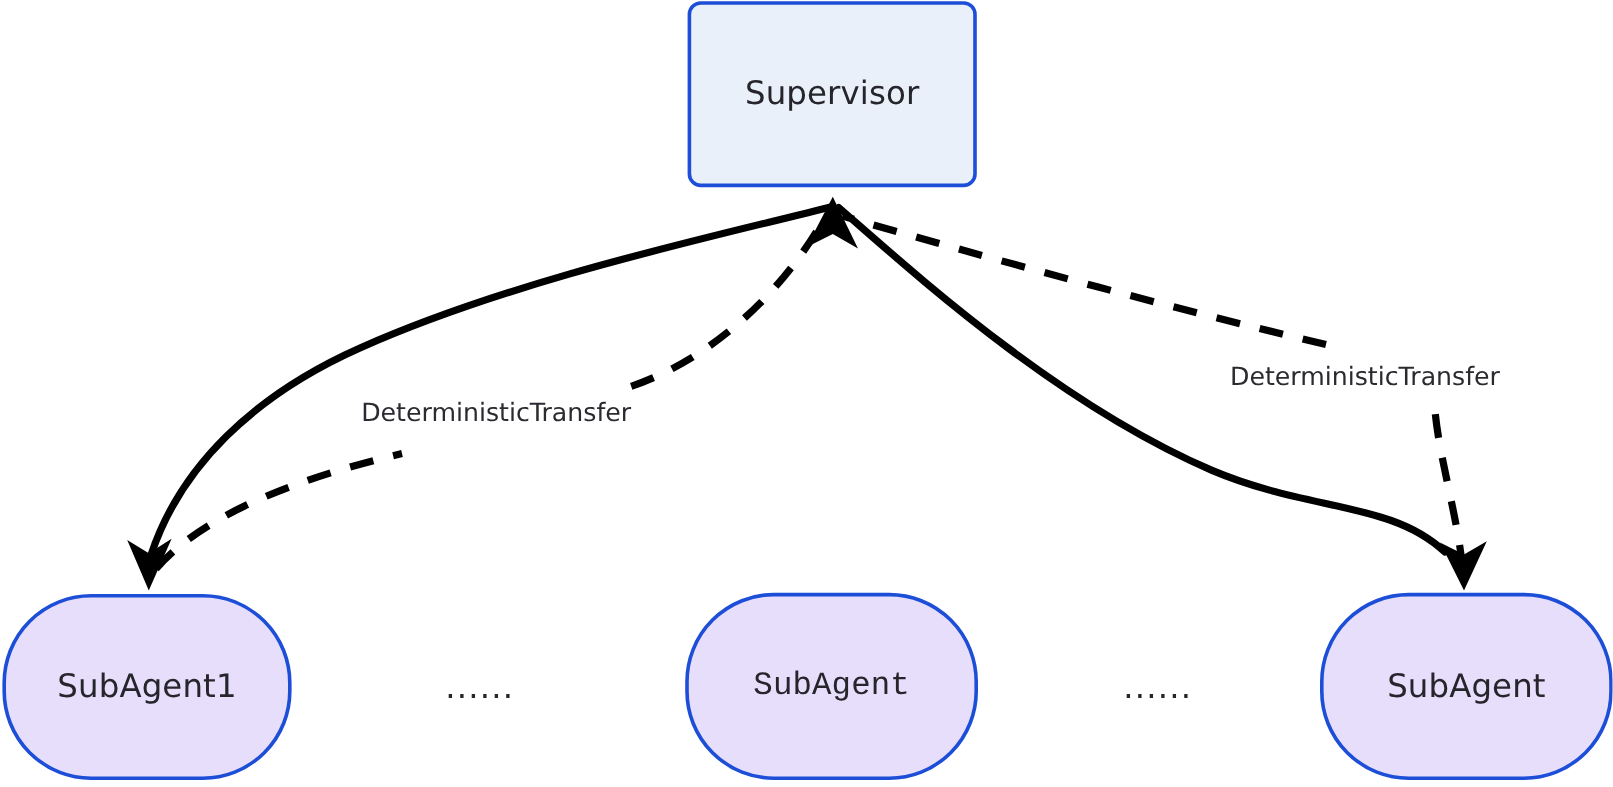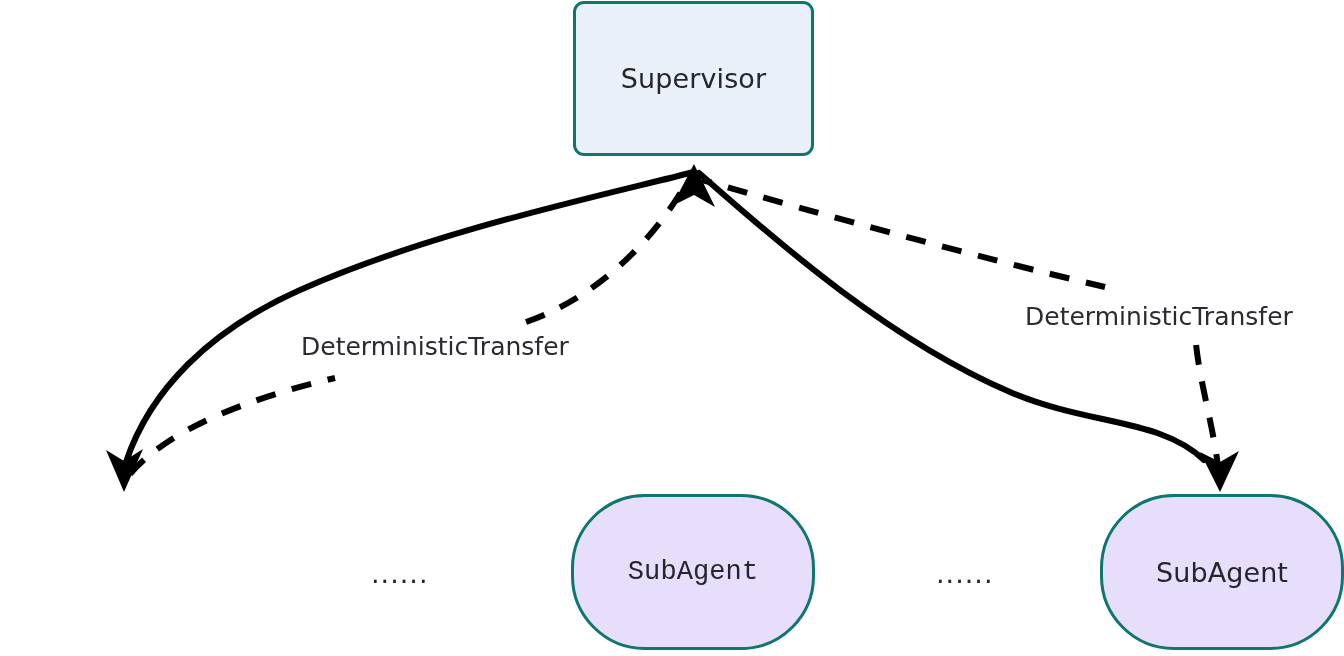--- a/index.html
+++ b/index.html
@@ -20,21 +20,21 @@
   #edges {
     position: absolute;
     left: 0;
     top: 0;
     width: 1344px;
     height: 656px;
   }
   .node {
     position: absolute;
     box-sizing: border-box;
-    border: 3px solid #0f766e;
+    border: 3px solid #1d4ed8;
     display: flex;
     align-items: center;
     justify-content: center;
     text-align: center;
     color: #26252c;
     font-size: 27px;
     font-family: "DejaVu Sans", sans-serif;
     letter-spacing: 0.1px;
     z-index: 3;
   }
@@ -51,21 +51,21 @@
     background: #e7deFB;
     background: #e7defb;
   }
   #sub1 { left: 2px;    top: 495px; width: 241px; height: 155px; }
   #subm { left: 571px;  top: 494px; width: 244px; height: 156px; font-family: Liberation Mono, monospace; }
   #subn { left: 1100px; top: 494px; width: 244px; height: 156px; }
 
   .edge-label {
     position: absolute;
     color: #2b2a30;
-    font-size: 25px;
+    font-size: 21px;
     font-family: "DejaVu Sans", sans-serif;
     white-space: nowrap;
     z-index: 4;
     background: #ffffff;
     padding: 0 3px;
   }
   #label-left  { left: 298px;  top: 332px; }
   #label-right { left: 1022px; top: 302px; }
 
   .ellipsis {
@@ -108,20 +108,23 @@
     <path d="M 1105,287
              C 980,258 820,214 702,180" fill="none" stroke="#000000" stroke-width="6" stroke-linecap="butt" stroke-dasharray="20 17"></path>
 
     <polygon points="694,164 672,206 694,195 715,207" fill="#000000"></polygon>
   </svg>
 
   <div class="node node-supervisor">
     <span>Supervisor</span>
   </div>
 
+  <div class="node node-subagent" id="sub1">
+    <span>SubAgent1</span>
+  </div>
 
   <div class="node node-subagent" id="subm">
     <span>SubAgent</span>
   </div>
 
   <div class="node node-subagent" id="subn">
     <span>SubAgent</span>
   </div>
 
   <div class="ellipsis" id="dots1">......</div>

